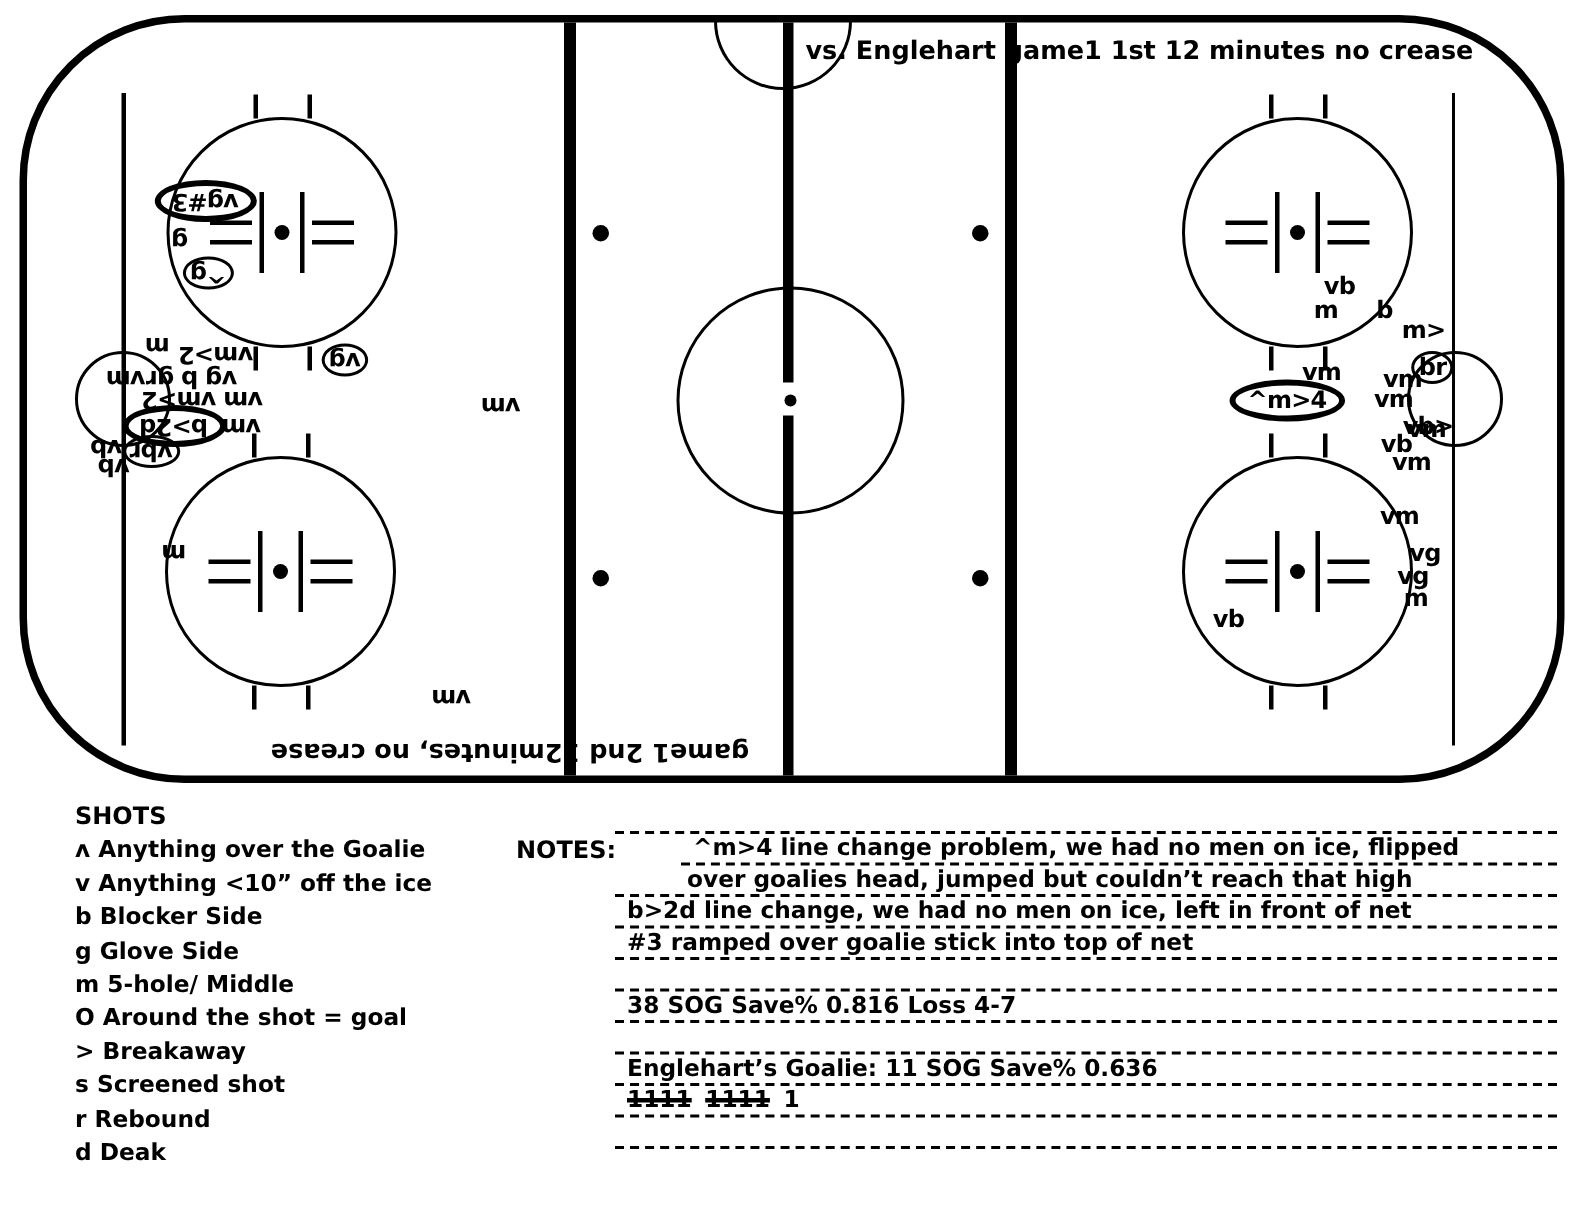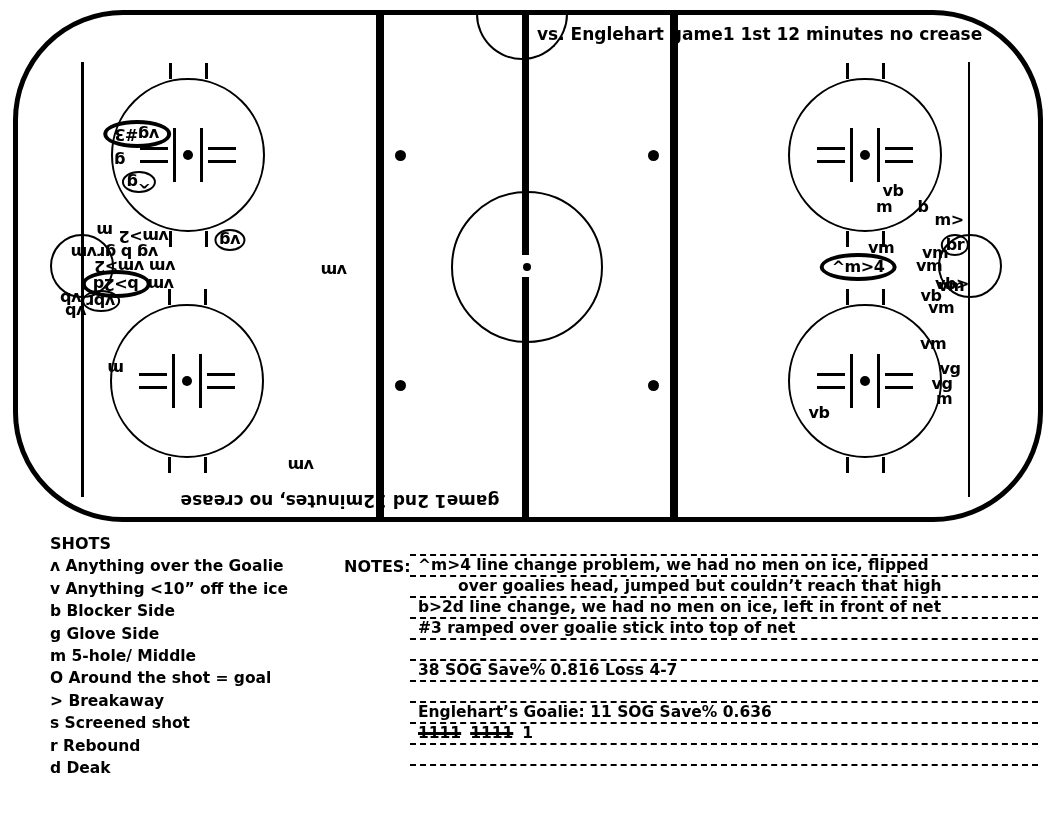--- a/index.html
+++ b/index.html
@@ -179,21 +179,21 @@
         <div class="li">&gt; Breakaway</div>
         <div class="li">s Screened shot</div>
         <div class="li">r Rebound</div>
         <div class="li">d Deak</div>
       </div>
   </div>
 
   <div id="notes-hd">NOTES:</div>
   <div id="note-rows">
       <div class="note-row" style="padding-left: 8px;"></div>
-      <div class="note-row" style="padding-left: 8px;">^m&gt;4 line change problem, we had no men on ice, flipped</div>
+      <div class="note-row" style="padding-left: 8px; margin-left: 44px;">^m&gt;4 line change problem, we had no men on ice, flipped</div>
       <div class="note-row" style="padding-left: 48px;">over goalies head, jumped but couldn’t reach that high</div>
       <div class="note-row" style="padding-left: 8px;">b&gt;2d line change, we had no men on ice, left in front of net</div>
       <div class="note-row" style="padding-left: 8px;">#3 ramped over goalie stick into top of net</div>
       <div class="note-row" style="padding-left: 8px;"></div>
       <div class="note-row" style="padding-left: 8px;">38 SOG Save% 0.816  Loss 4-7</div>
       <div class="note-row" style="padding-left: 8px;"></div>
       <div class="note-row" style="padding-left: 8px;">Englehart’s Goalie: 11 SOG  Save% 0.636</div>
       <div class="note-row" style="padding-left: 8px;"><span class="strike">1111</span><span class="strike">1111</span><span>1</span></div>
       <div class="note-row" style="padding-left: 8px;"></div>
     </div>

